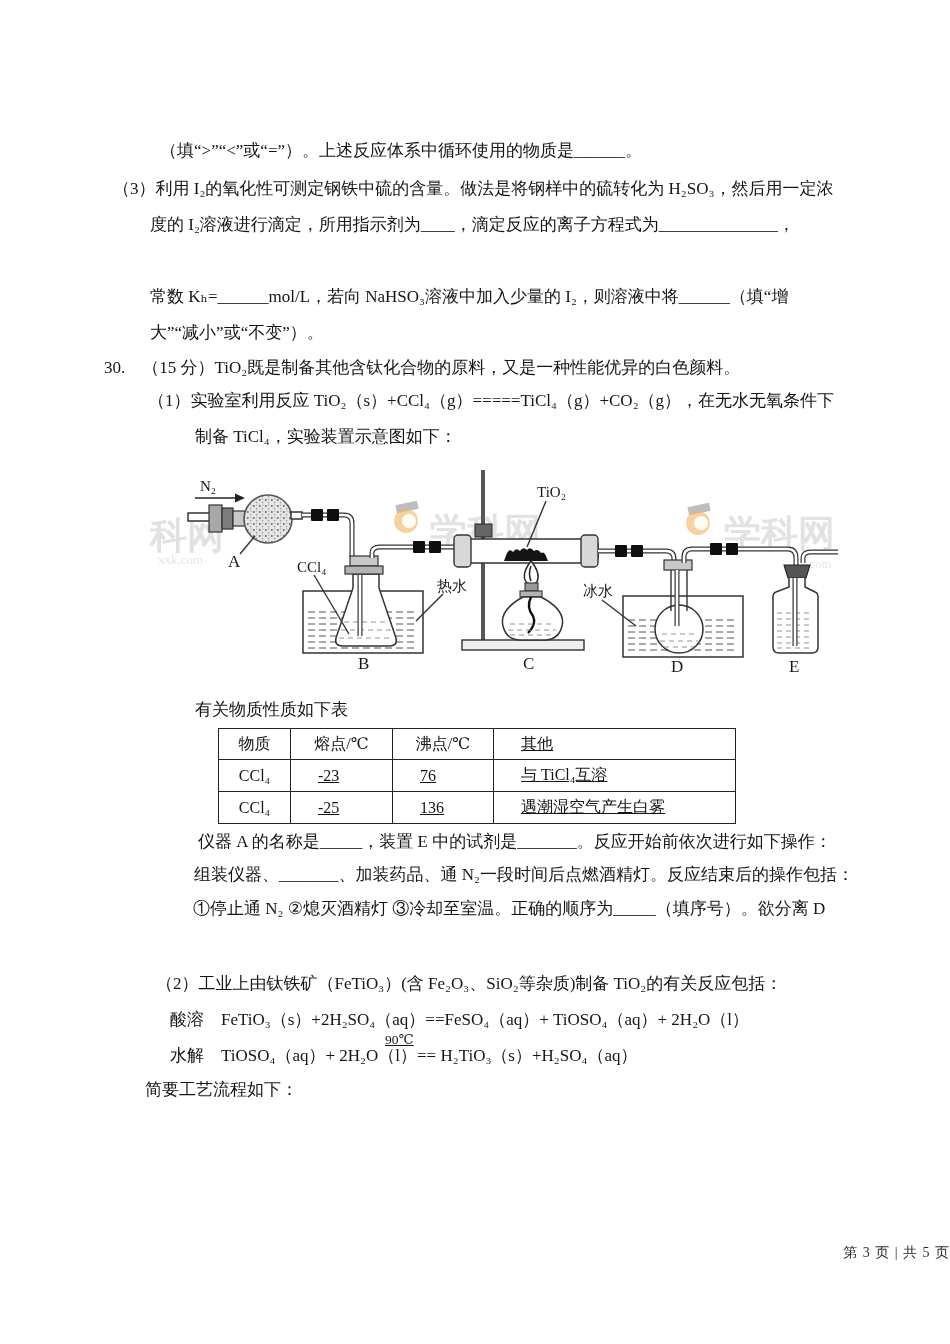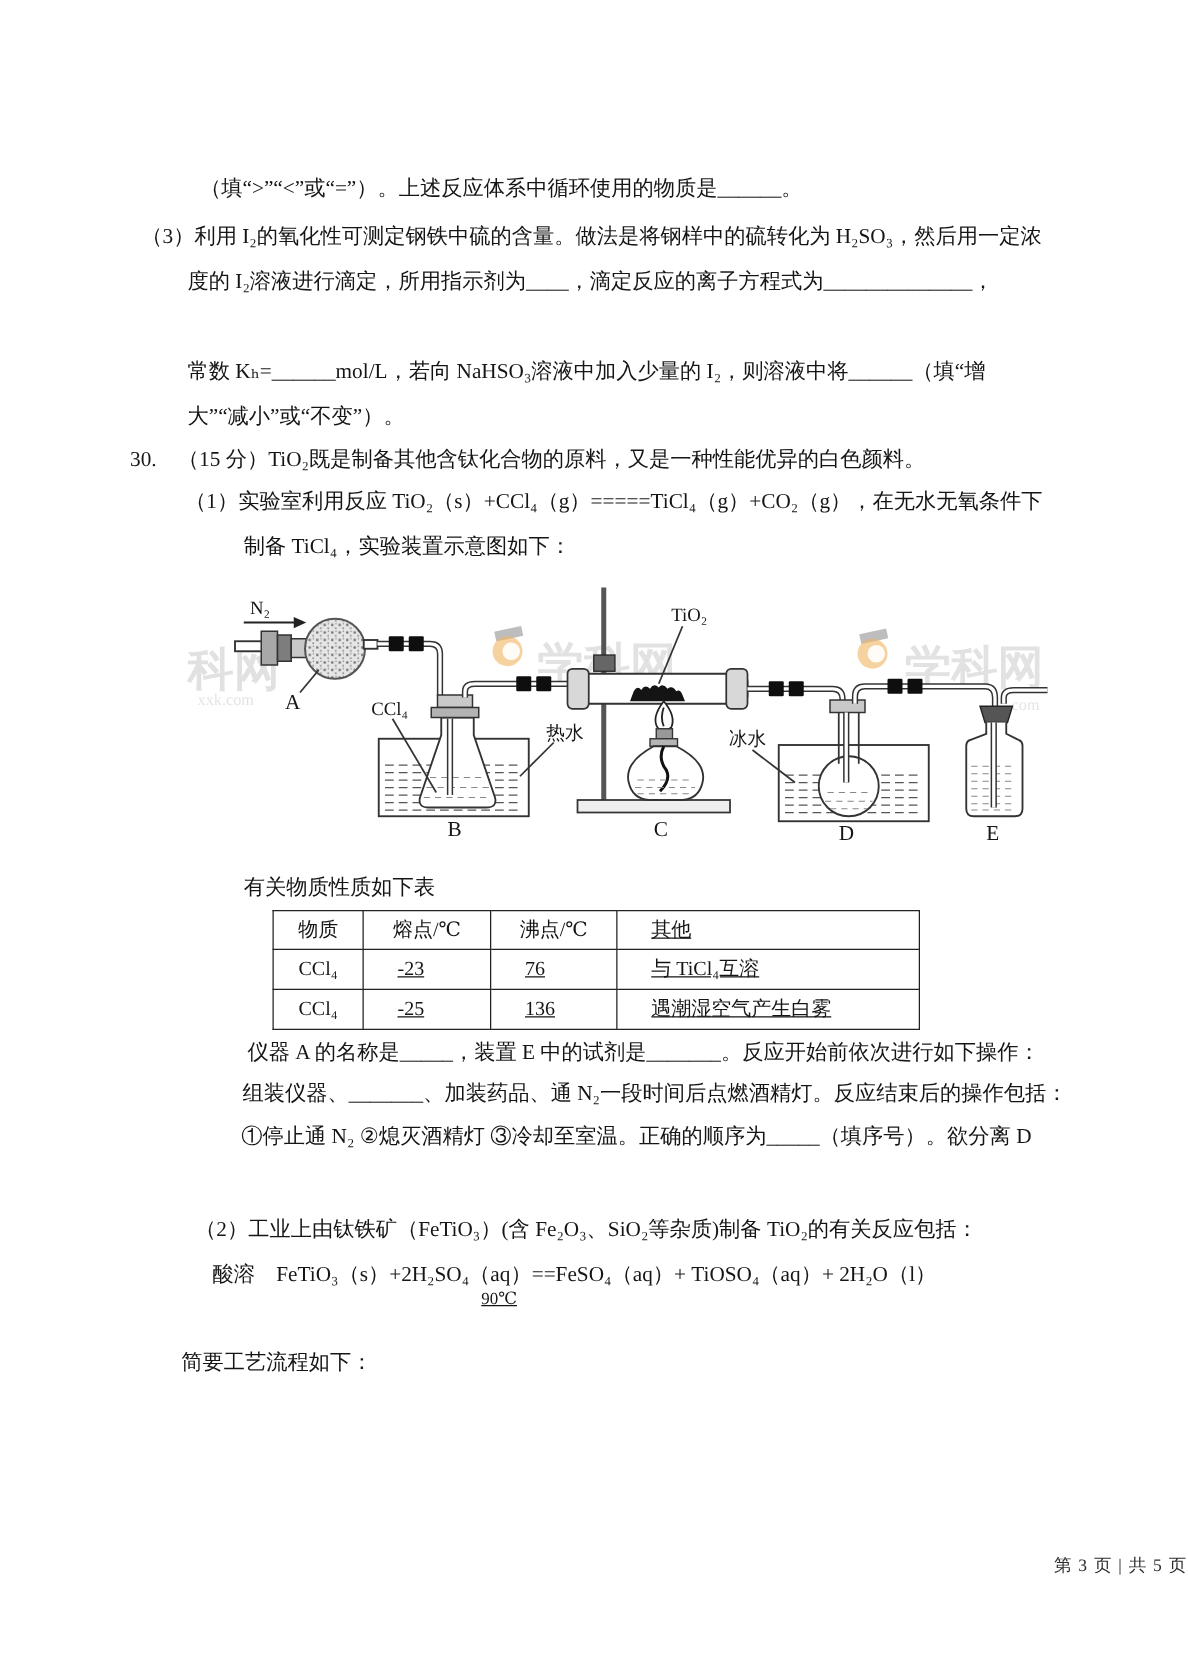--- a/index.html
+++ b/index.html
@@ -261,16 +261,17 @@
     </tr>
   </tbody>
     </table>
 
   <div class="tl l11">仪器 A 的名称是_____，装置 E 中的试剂是_______。反应开始前依次进行如下操作：</div>
   <div class="tl l12">组装仪器、_______、加装药品、通 N₂一段时间后点燃酒精灯。反应结束后的操作包括：</div>
   <div class="tl l13">①停止通 N₂  ②熄灭酒精灯  ③冷却至室温。正确的顺序为_____（填序号）。欲分离 D</div>
   <div class="tl l15">（2）工业上由钛铁矿（FeTiO₃）(含 Fe₂O₃、SiO₂等杂质)制备 TiO₂的有关反应包括：</div>
   <div class="tl l16">酸溶　FeTiO₃（s）+2H₂SO₄（aq）==FeSO₄（aq）+ TiOSO₄（aq）+ 2H₂O（l）</div>
   <span class="temp90">90℃</span>
+  <div class="tl l17">水解　TiOSO₄（aq）+ 2H₂O（l）==  H₂TiO₃（s）+H₂SO₄（aq）</div>
   <div class="tl l18">简要工艺流程如下：</div>
 
   <div class="footer">第 3 页 | 共 5 页</div>
 </div>
 
 </body></html>

